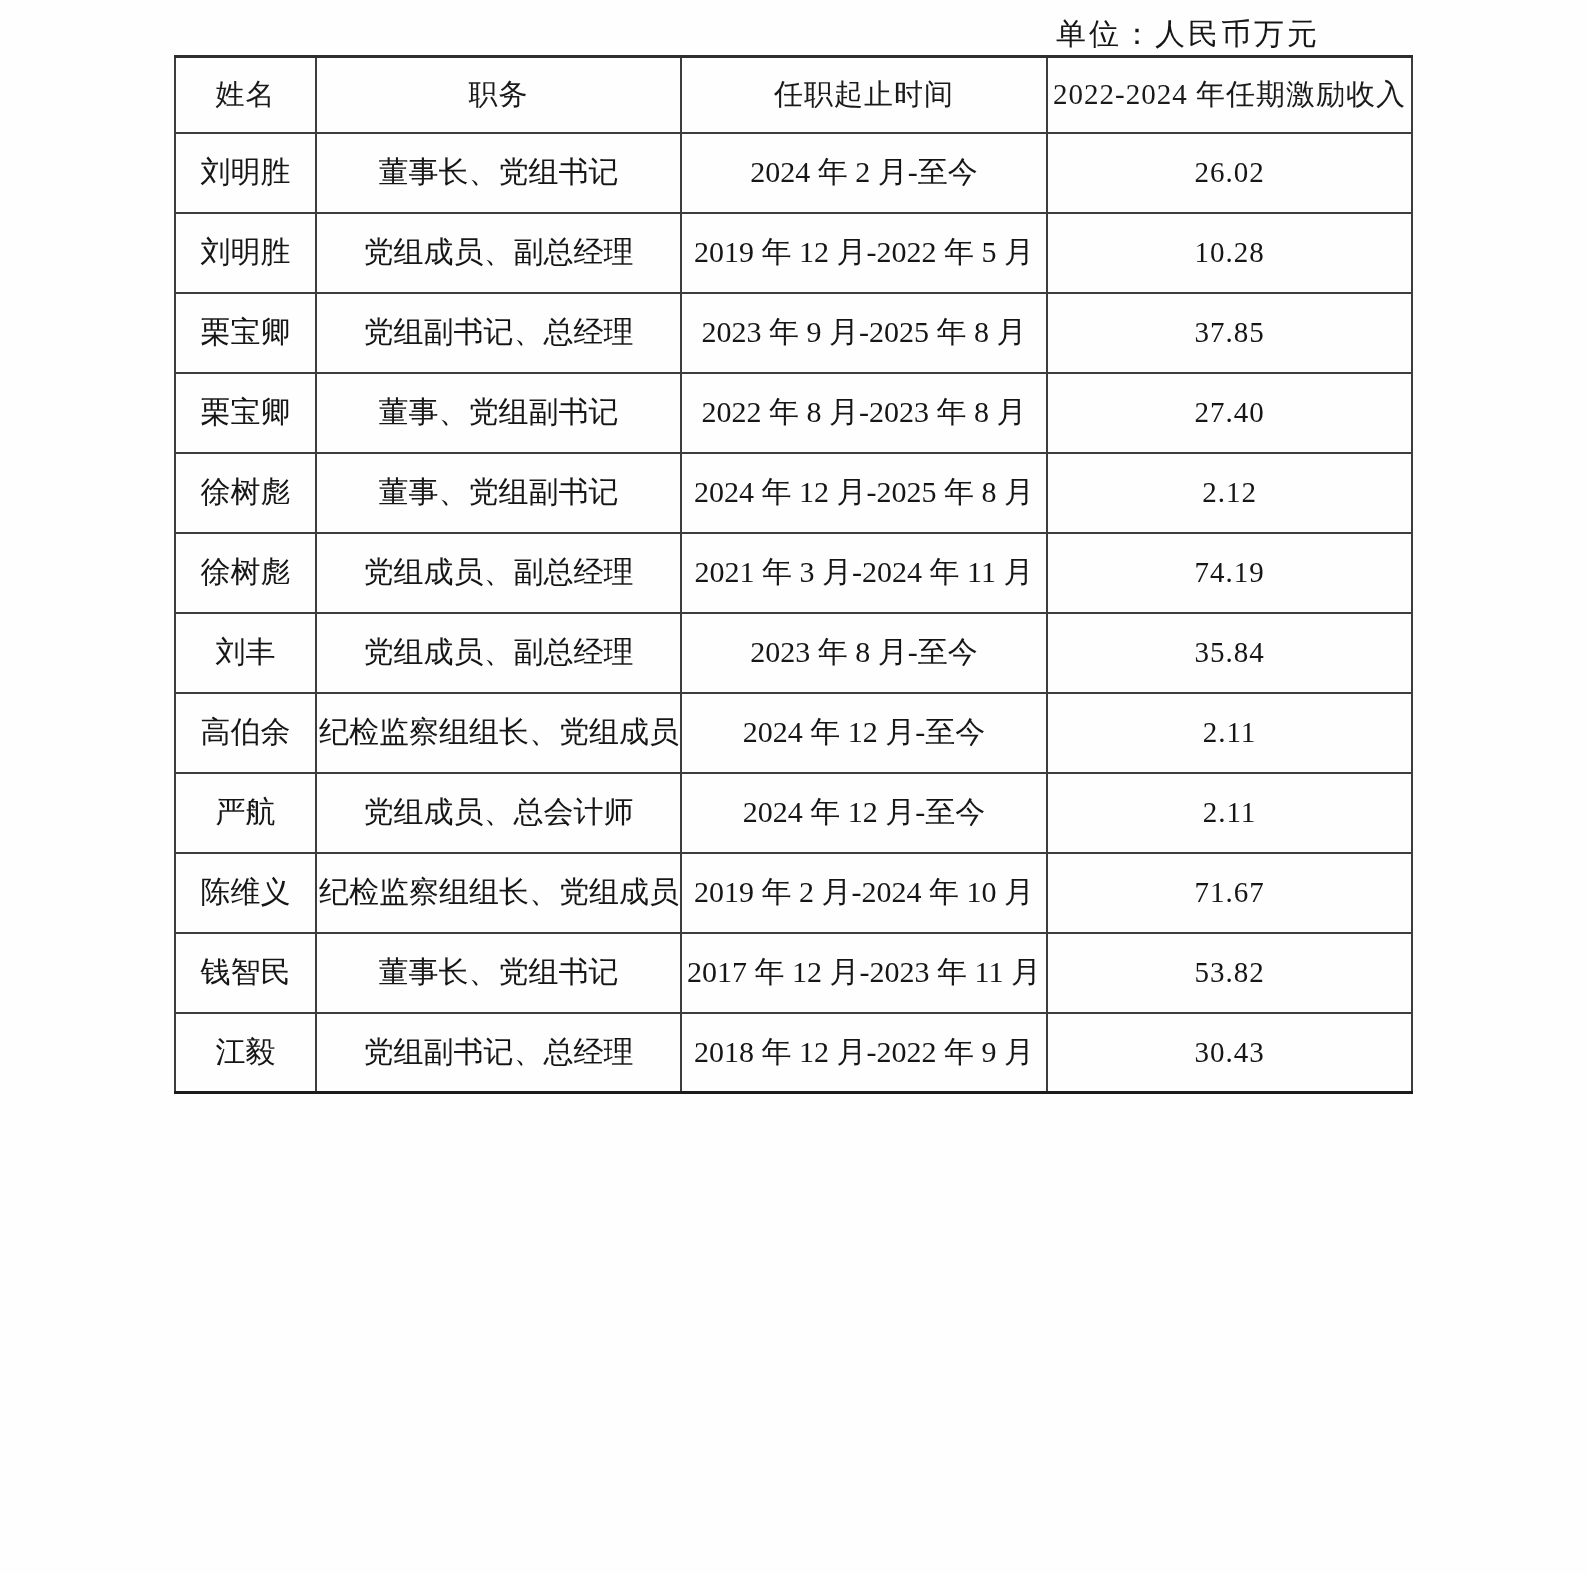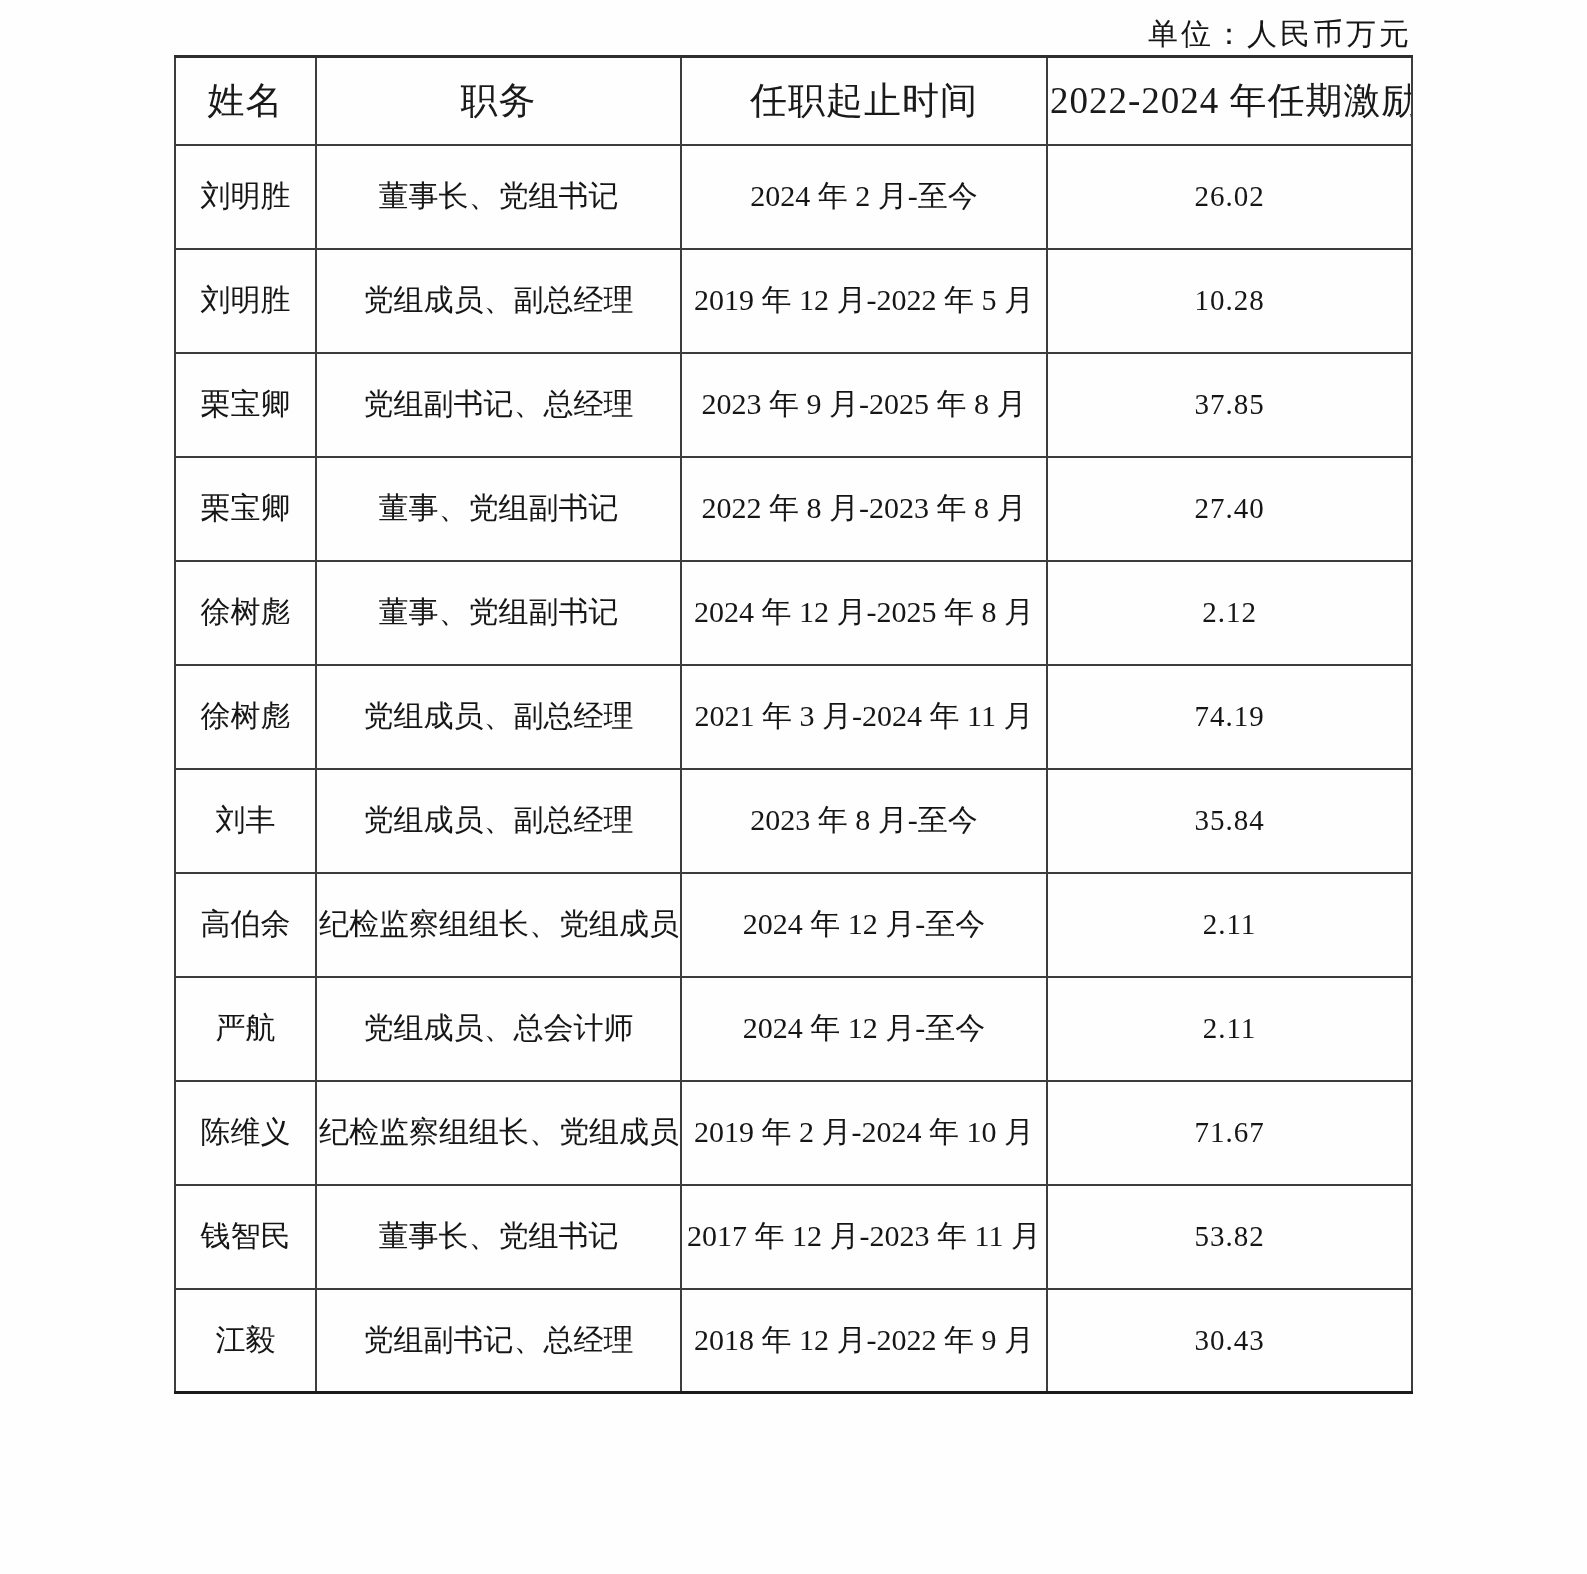--- a/index.html
+++ b/index.html
@@ -14,21 +14,21 @@
   .page {
     position: relative;
     width: 1587px;
     height: 1574px;
     background: #fefefe;
     overflow: hidden;
   }
   .unit-label {
     position: absolute;
     top: 14px;
-    left: 1148px;
+    left: 1056px;
     font-size: 30px;
     letter-spacing: 3px;
     color: #161616;
     white-space: nowrap;
   }
   table.comp-table {
     position: absolute;
     left: 174px;
     top: 55px;
     width: 1237px;
@@ -43,27 +43,27 @@
     font-weight: normal;
     padding: 0 2px;
     white-space: nowrap;
     overflow: hidden;
   }
   
   .comp-table th { border-top: 3px solid #2e2e2e; }
   .comp-table tr > * { border-bottom-width: 2px; }
   .comp-table { border-bottom: 3px solid #1c1c1c; }
   .comp-table thead th {
-    height: 88px;
-    font-size: 37px;
+    height: 76px;
+    font-size: 29px;
     letter-spacing: 1px;
     color: #1a1a1a;
   }
   .comp-table tbody td {
-    height: 104px;
+    height: 80px;
     font-size: 30px;
     color: #161616;
   }
   .comp-table td.num {
     font-size: 29px;
     letter-spacing: 1px;
     margin-left: 28px;
   }
 </style>
 </head>

